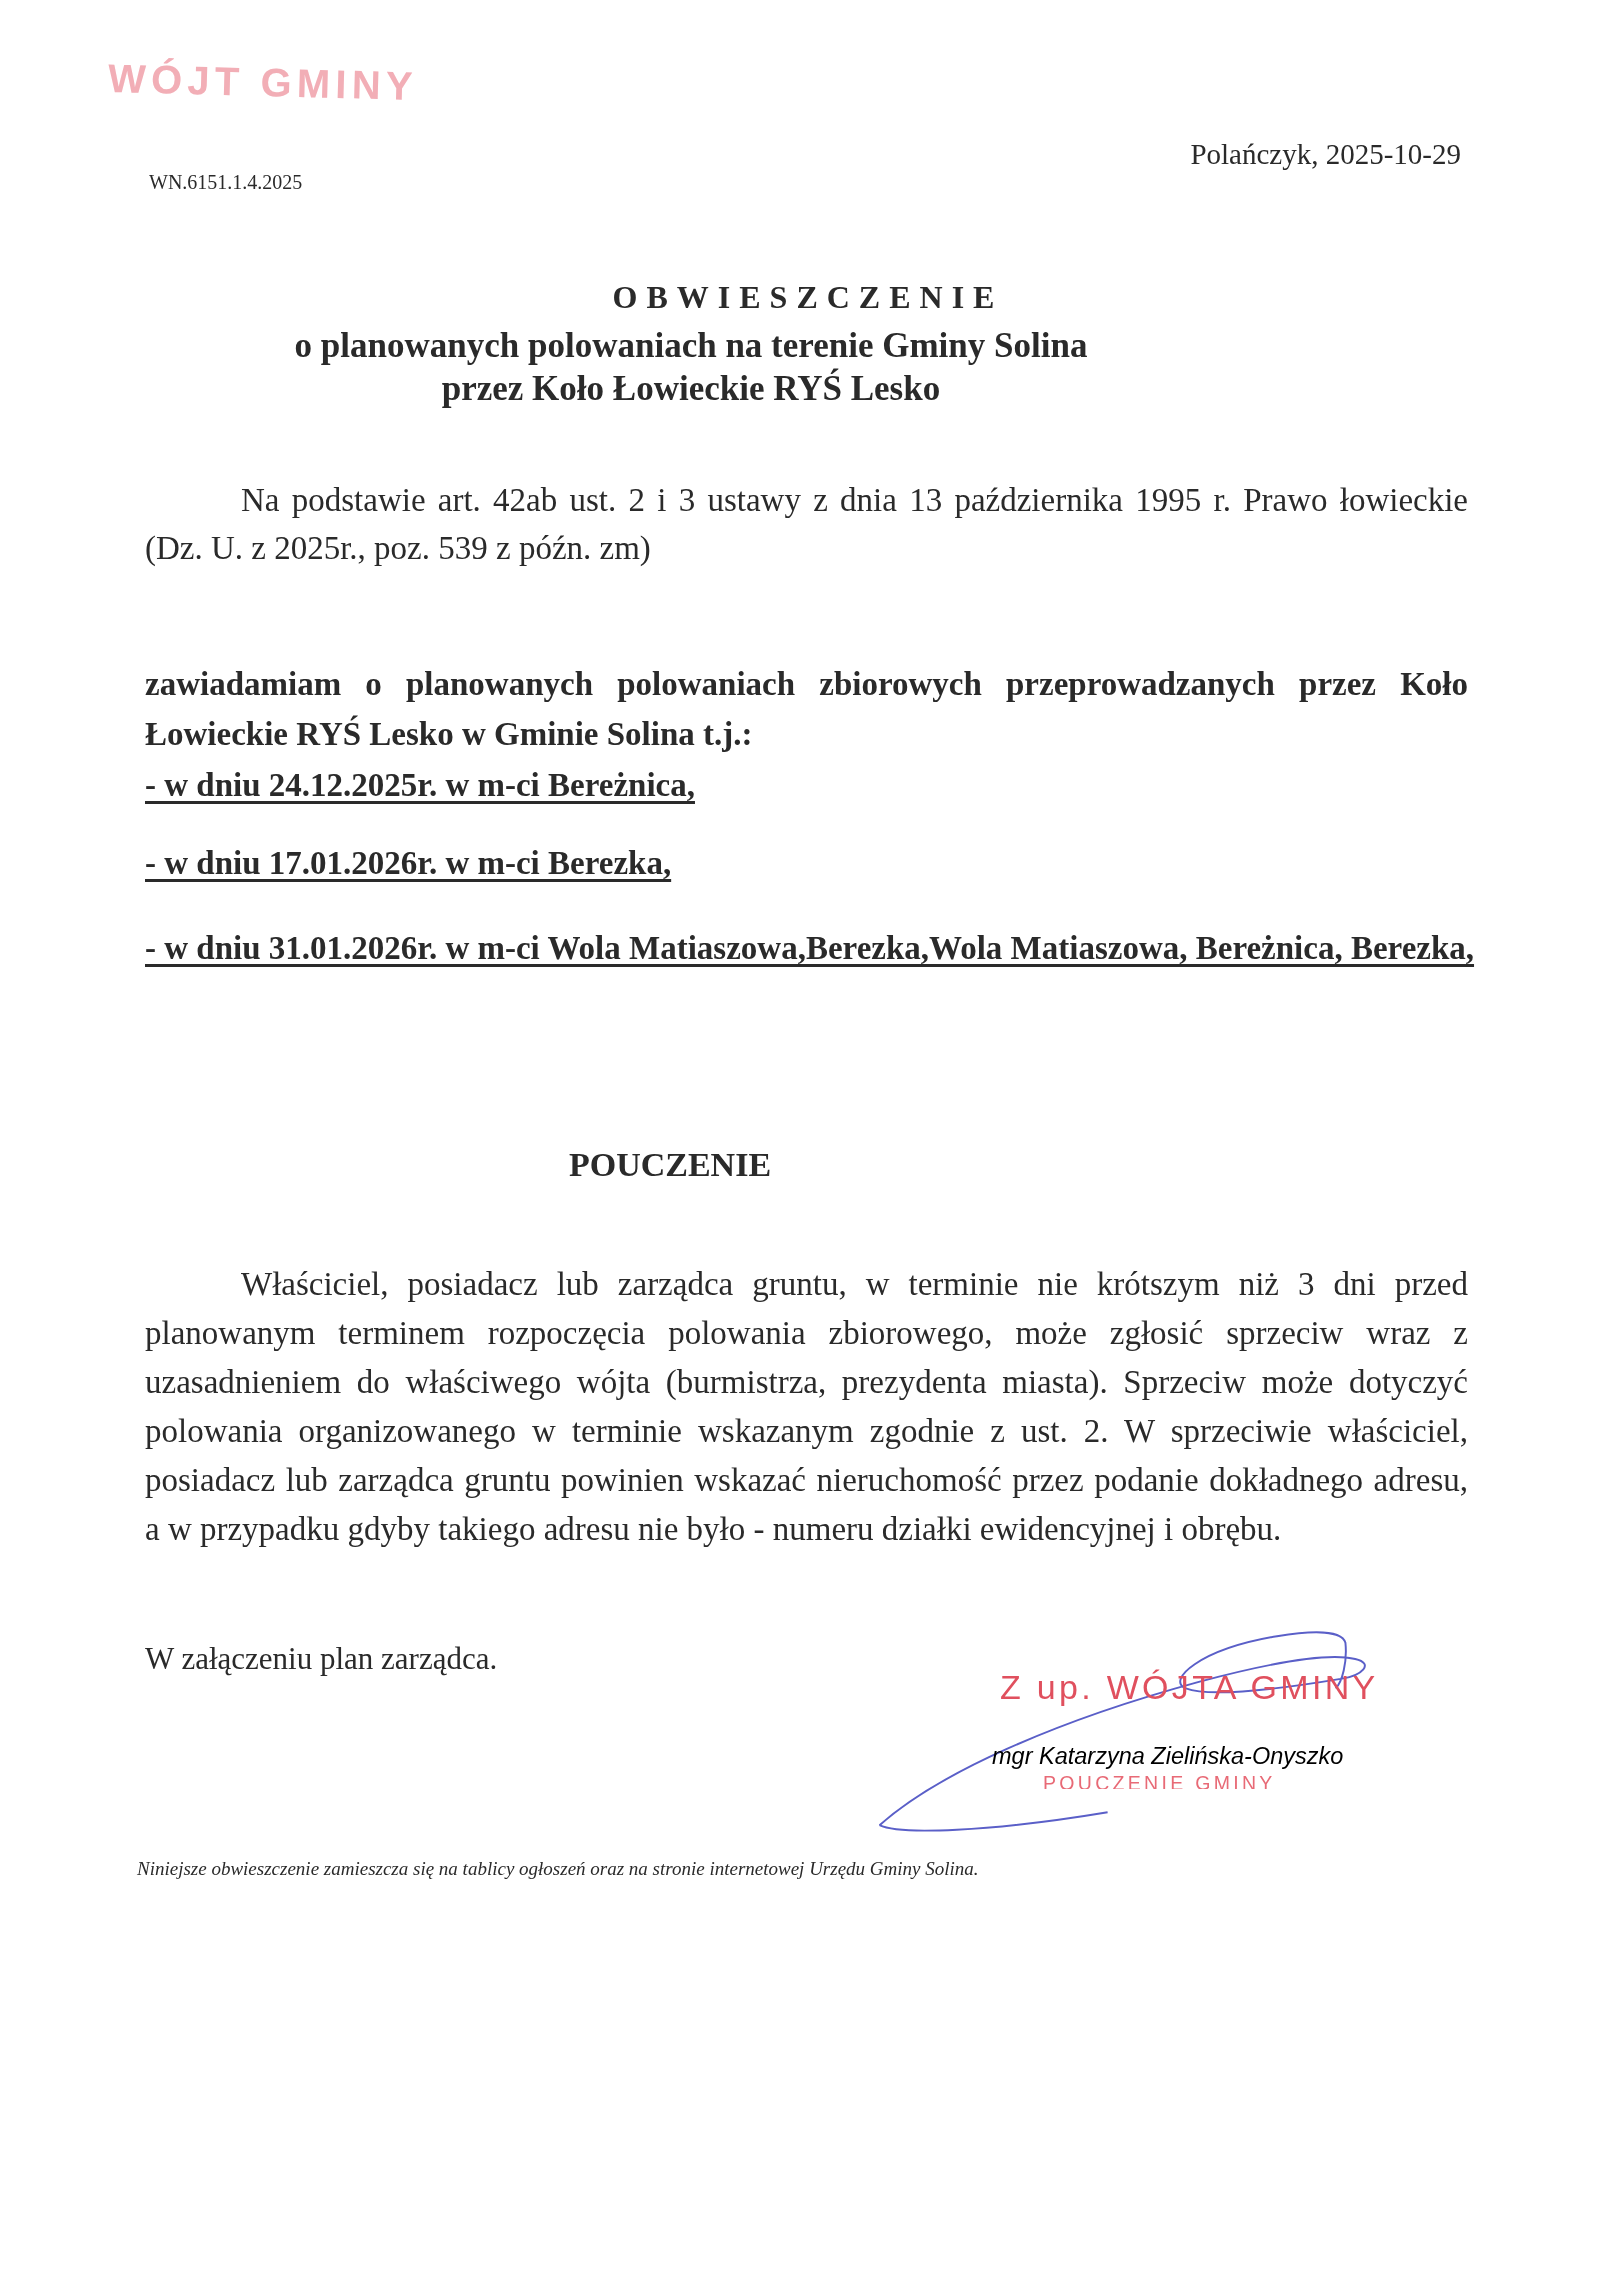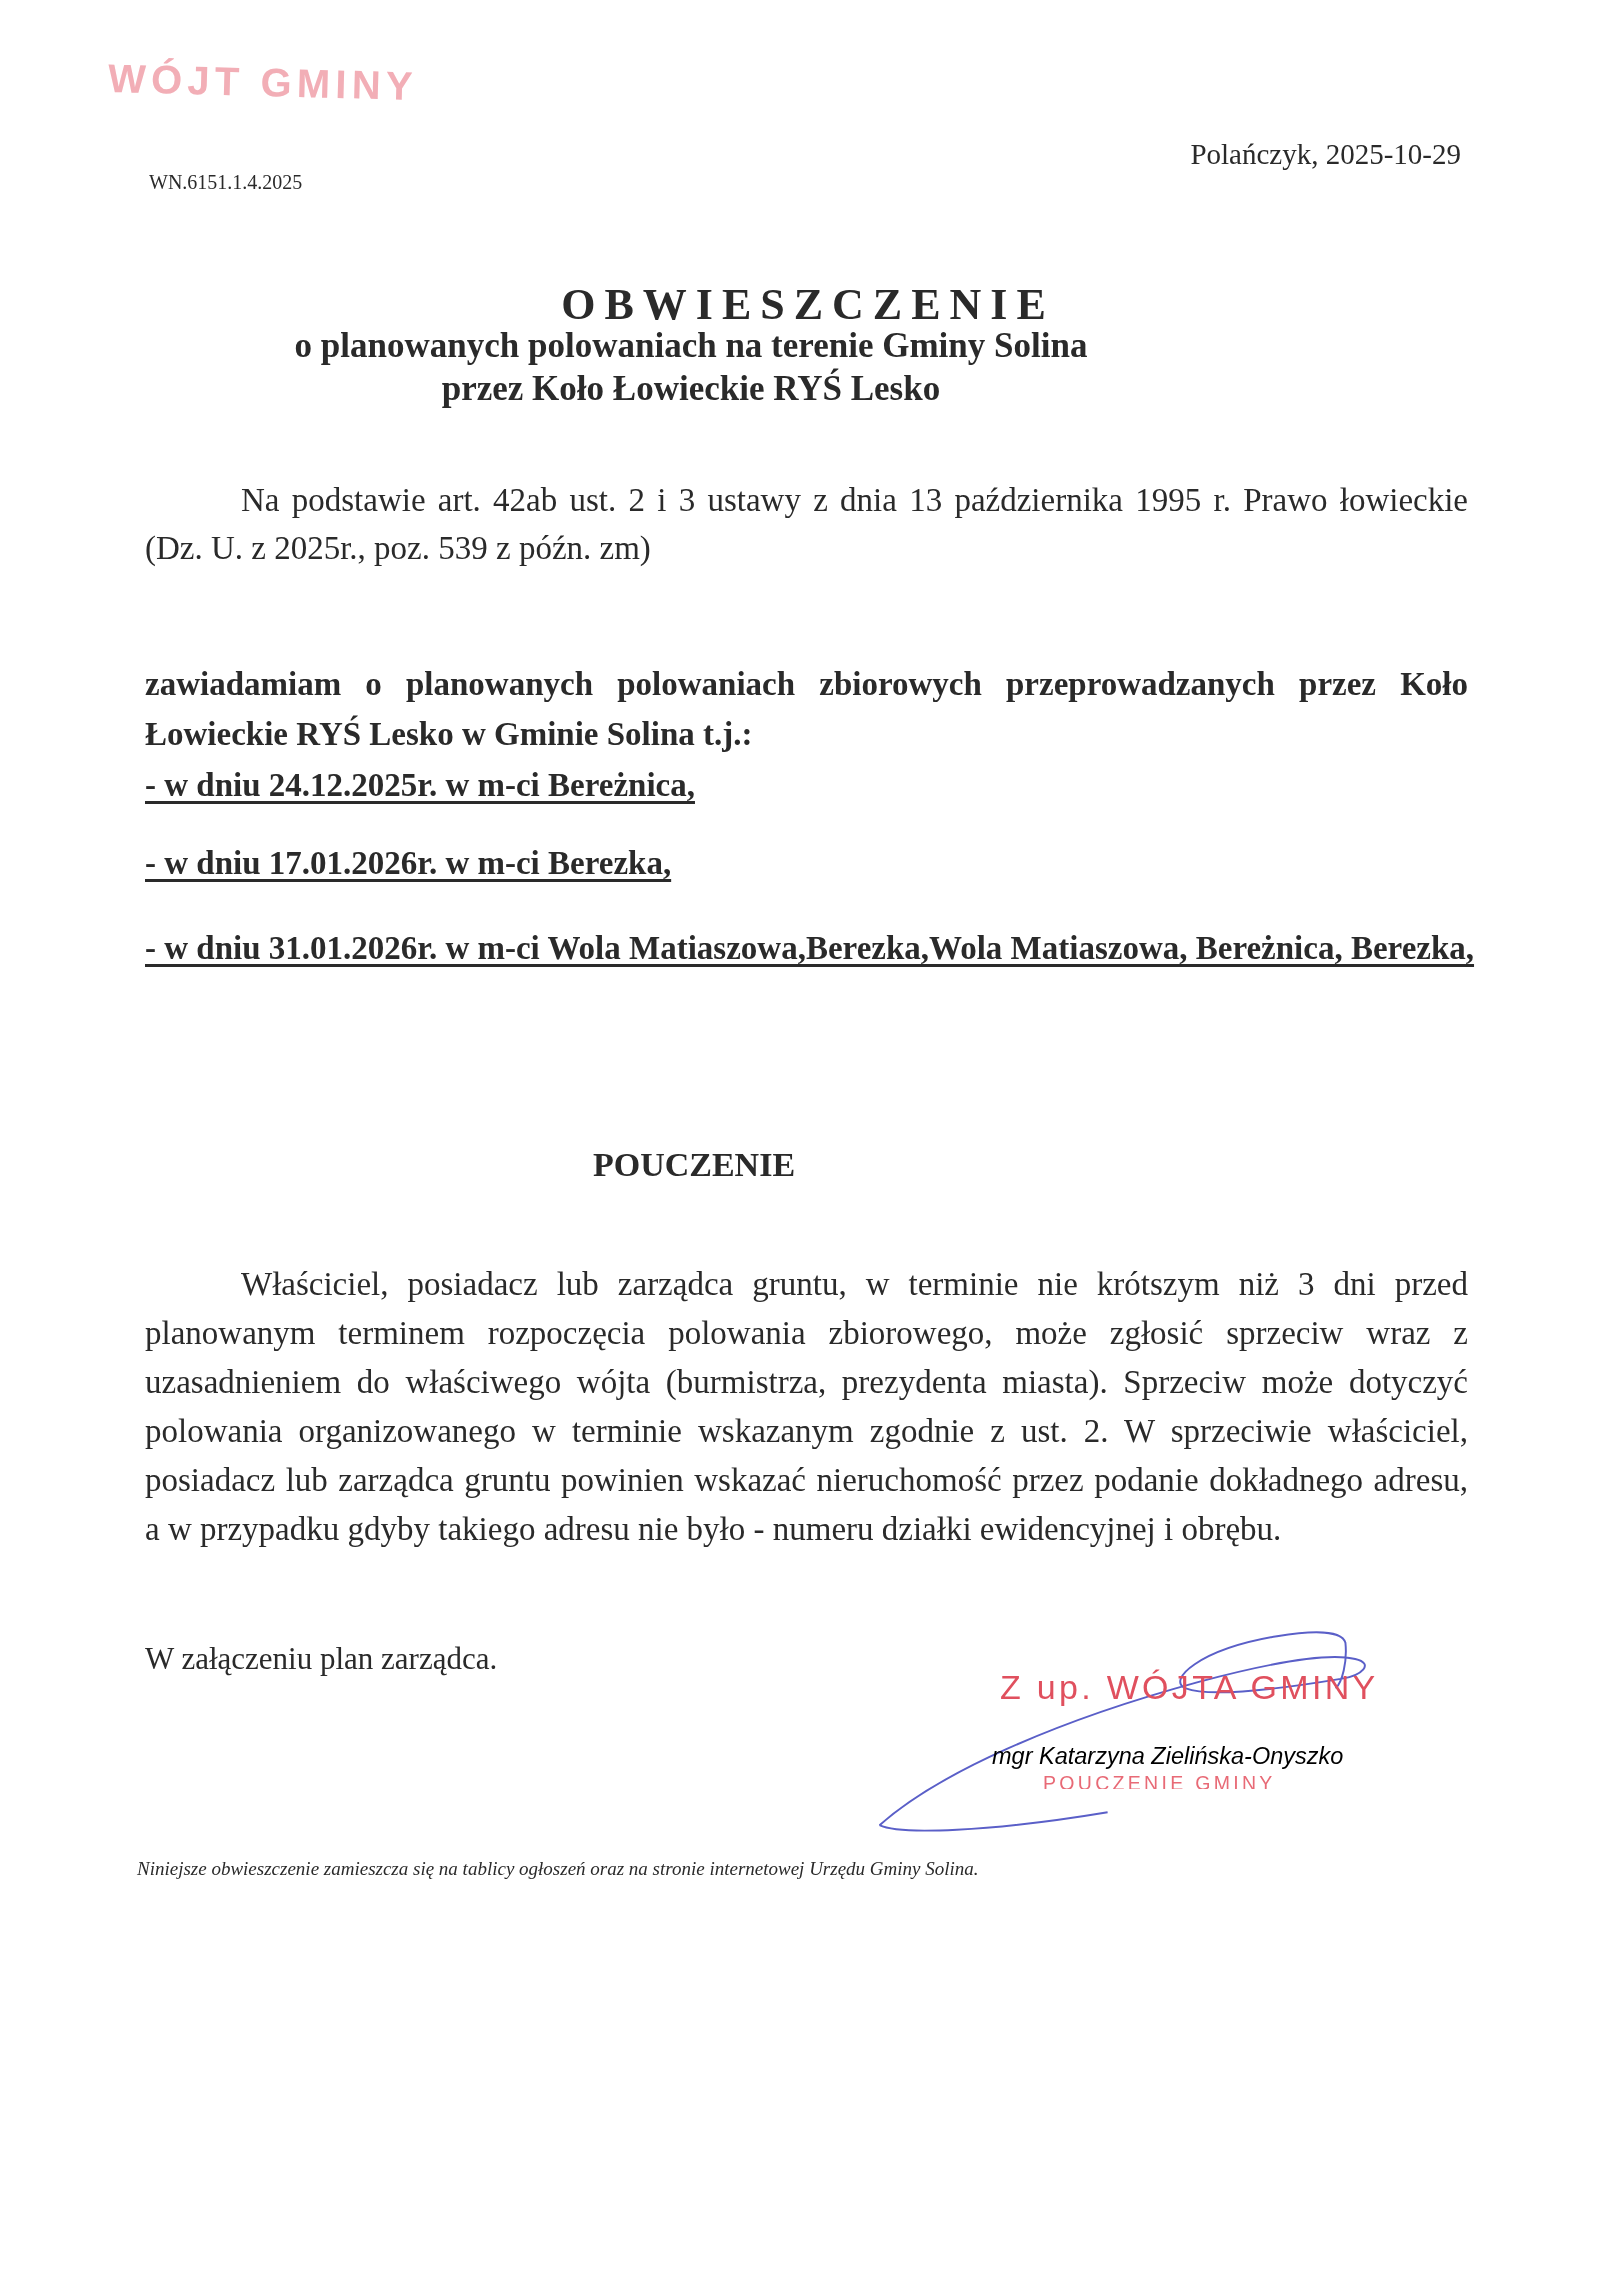--- a/index.html
+++ b/index.html
@@ -3,33 +3,33 @@
 <meta charset="utf-8">
 <style>
   html, body { margin: 0; padding: 0; background: #ffffff; }
   body { width: 1616px; height: 2284px; position: relative; overflow: hidden;
          font-family: "Liberation Serif", "DejaVu Serif", serif; color: #2a2a2a; }
   .abs { position: absolute; }
   .stamp-top { left: 108px; top: 60px; font-family: "Liberation Sans", "DejaVu Sans", sans-serif;
                font-size: 40px; letter-spacing: 5.2px; color: #f0a0aa; font-weight: bold; opacity: 0.85; transform: rotate(1.5deg); }
   .refno { left: 149px; top: 171px; font-size: 20px; }
   .place-date { right: 155px; top: 138px; font-size: 29px; }
-  .title { left: 0; width: 1616px; top: 279px; text-align: center; font-size: 44px; font-weight: bold; letter-spacing: 9px; }
+  .title { left: 0; width: 1616px; top: 279px; text-align: center; font-size: 32px; font-weight: bold; letter-spacing: 9px; }
   .subtitle { left: 0; width: 1382px; text-align: center; font-size: 35px; font-weight: bold; }
   .sub1 { top: 326px; }
   .sub2 { top: 369px; }
   .para { left: 145px; width: 1323px; font-size: 33px; line-height: 48px; text-align: justify; margin-top: 28px; }
   .para-basis { top: 448px; text-indent: 96px; }
   .notify { top: 631px; font-weight: bold; font-size: 33px; line-height: 50px; }
   .list-item { left: 145px; width: 1336px; font-size: 33px; font-weight: bold; line-height: 43px; }
   .list-item span { text-decoration: underline; text-decoration-thickness: 2.6px; text-underline-offset: 5.2px; }
   .li1 { top: 764px; }
   .li2 { top: 842px; }
   .li3 { top: 927px; }
-  .section-title { left: 0; width: 1340px; top: 1146px; text-align: center; font-size: 34px; font-weight: bold; padding-left: 24px; }
+  .section-title { left: 0; width: 1340px; top: 1146px; text-align: center; font-size: 34px; font-weight: bold; }
   .instr { top: 1232px; text-indent: 96px; line-height: 49px; }
   .attach { left: 145px; top: 1641px; font-size: 31px; }
   .signature { left: 860px; top: 1623px; width: 619px; height: 235px; }
   .stamp-line1 { left: 1000px; top: 1668px; font-family: "Liberation Sans", "DejaVu Sans", sans-serif; font-size: 34px; color: #e0505e; letter-spacing: 3.3px; text-align: right; }
   .stamp-line2 { left: 992px; top: 1743px; font-family: "Liberation Sans", "DejaVu Sans", sans-serif; font-style: italic; font-size: 23.5px; color: #000000; }
   .stamp-line3 { left: 1043px; top: 1772px; font-family: "Liberation Sans", "DejaVu Sans", sans-serif; font-size: 19.5px; color: #e86a76; letter-spacing: 3.3px; height: 17px; overflow: hidden; }
   .footer { left: 137px; top: 1858px; font-size: 19px; font-style: italic; }
 </style>
 </head>
 <body>

